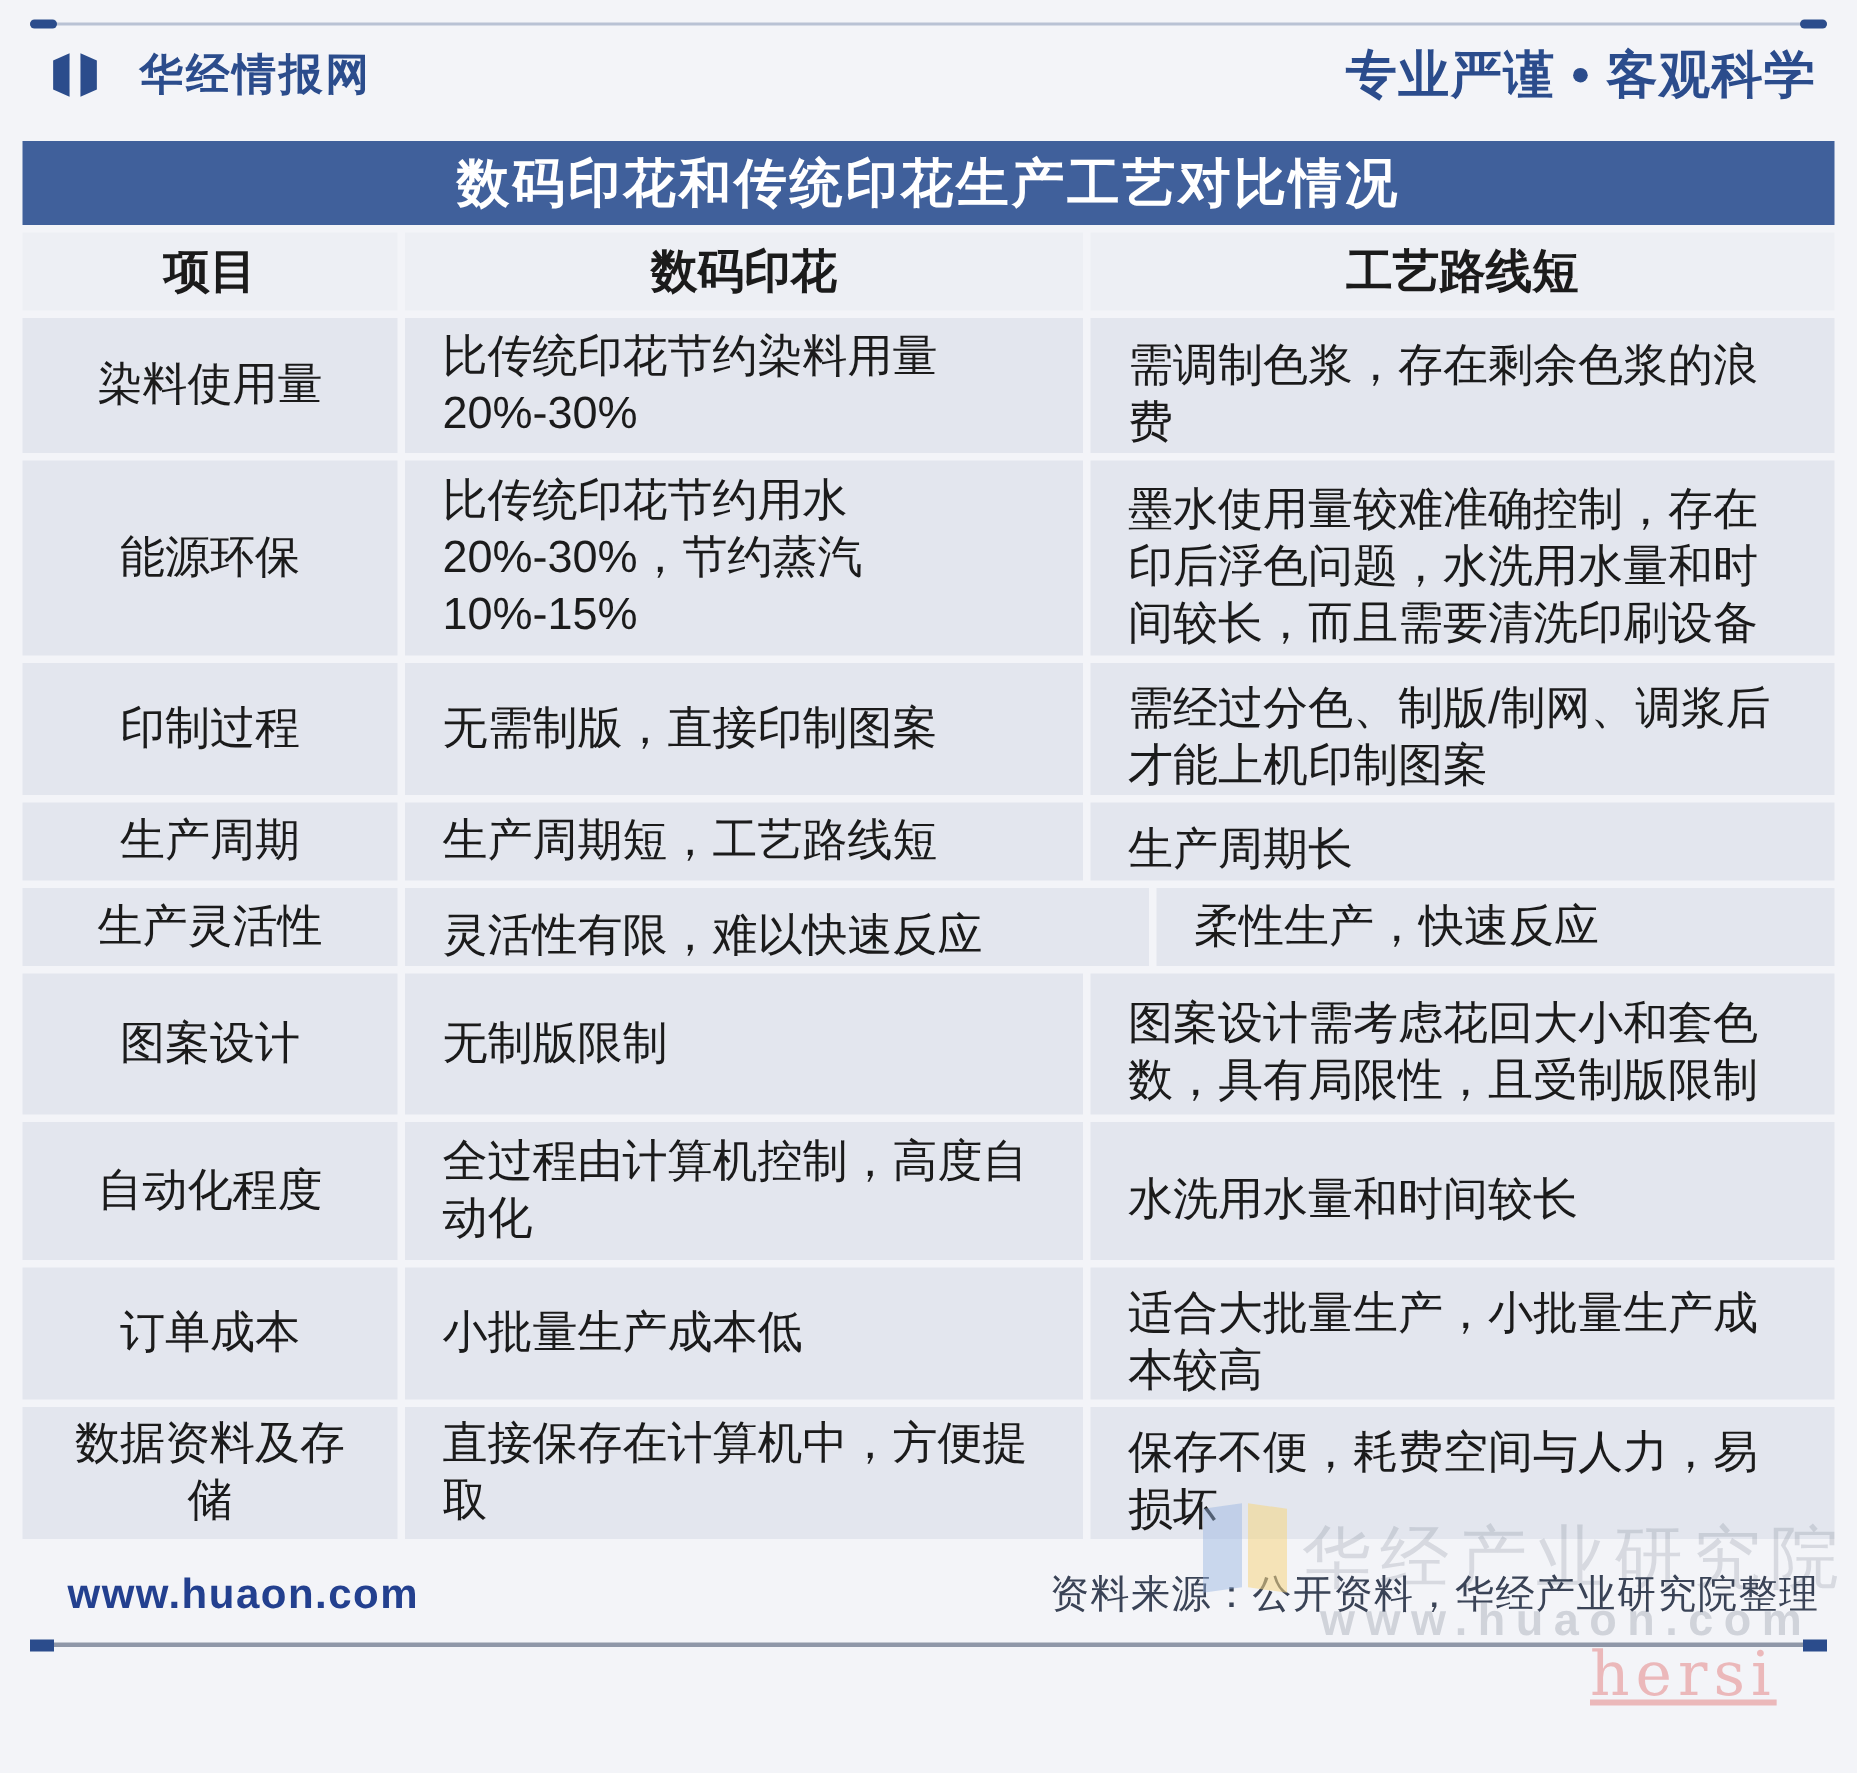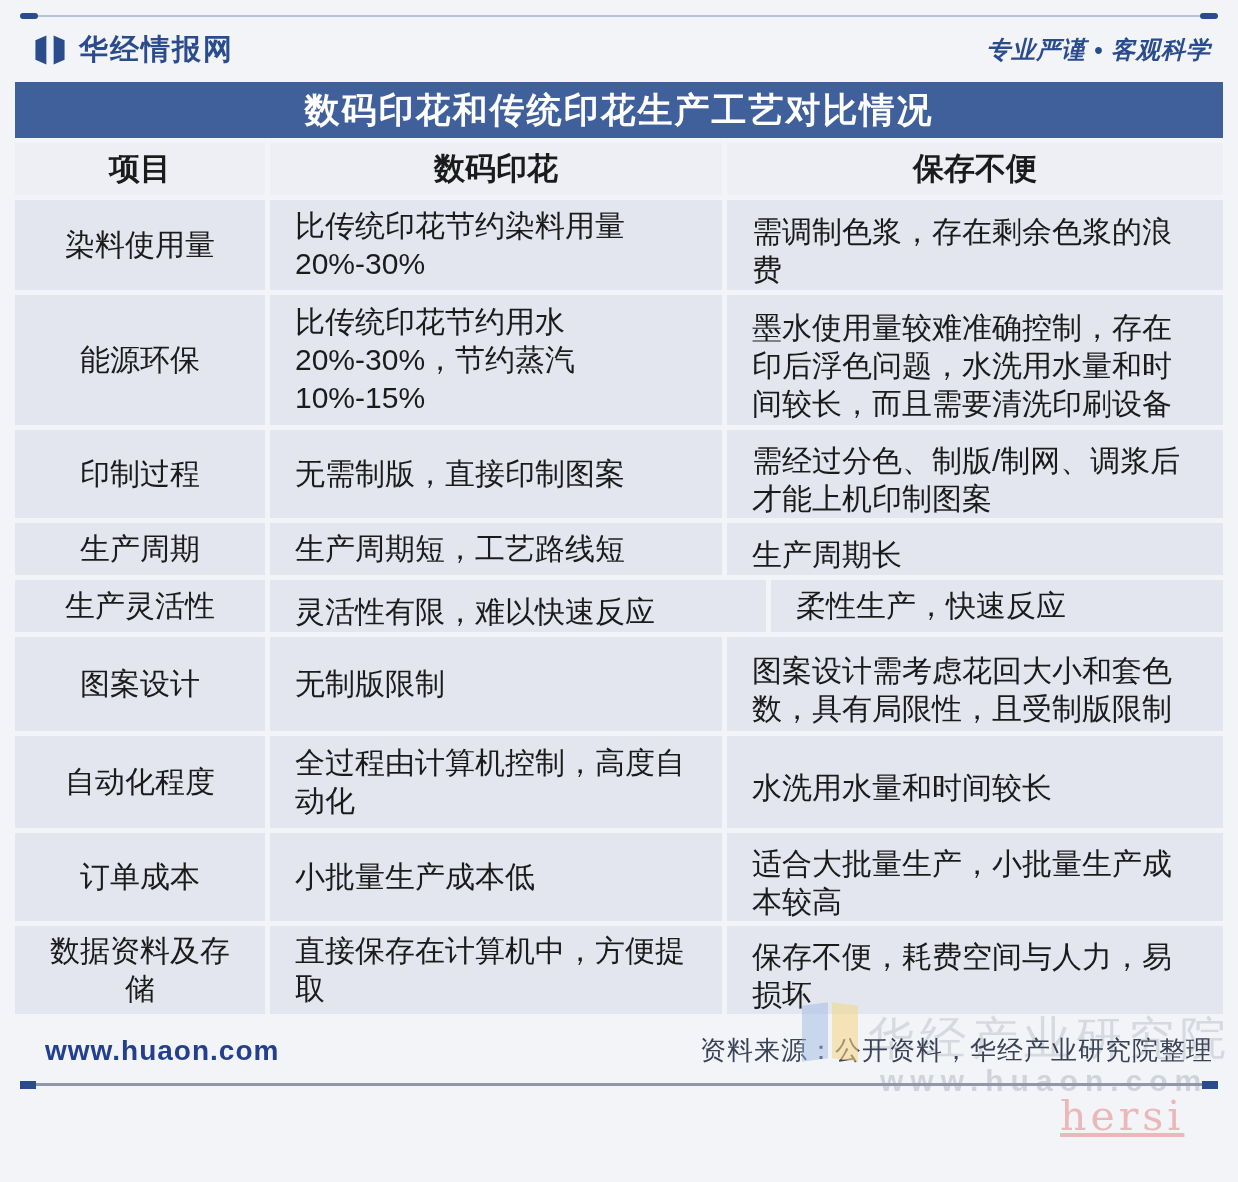--- a/index.html
+++ b/index.html
@@ -21,26 +21,26 @@
   }
   .page{position:relative;width:1238px;height:1182px;padding:10px 15px 0;}
   
   .top-rule{position:relative;height:8px;margin:2px 5px 0;}
   .top-rule .line{position:absolute;left:0;right:0;top:3px;height:2px;background:var(--rule);}
   .top-rule .cap{position:absolute;top:1px;width:18px;height:6px;border-radius:3px;background:var(--brand);}
   .top-rule .cap.left{left:0;}
   .top-rule .cap.right{right:0;}
   
   .brand-bar{display:flex;justify-content:space-between;align-items:center;height:48px;margin-top:6px;padding:0 12px 0 18px;}
-  .brand{display:flex;gap:12px;}
+  .brand{display:flex;gap:26px;}
   .logo{display:inline-flex;align-items:center;}
   .brand-name{font-size:29px;font-weight:700;color:var(--brand);letter-spacing:2px;}
-  .slogan{font-size:24px;font-weight:700;color:var(--brand);letter-spacing:1px;font-style:italic;}
-  
-  .title-bar{margin-top:8px;height:56px;background:var(--title-bar);display:flex;align-items:center;justify-content:center;}
+  .slogan{font-size:34px;font-weight:700;color:var(--brand);letter-spacing:1px;}
+  
+  .title-bar{margin-top:20px;height:56px;background:var(--title-bar);display:flex;align-items:center;justify-content:center;}
   .title-bar span{color:#ffffff;font-size:35px;font-weight:700;letter-spacing:2px;}
   
   .table{margin-top:5px;}
   .thead,.trow{display:flex;gap:5px;margin-bottom:5px;}
   .cell{background:var(--cell-bg);display:flex;align-items:center;font-size:30px;line-height:38px;color:var(--ink);}
   .thead .cell{background:var(--head-cell-bg);min-height:52px;justify-content:center;font-weight:700;font-size:31px;padding:0;}
   .label-cell{width:250px;justify-content:center;text-align:center;padding:0 25px;}
   .digital-cell{width:452px;padding:0 17px 0 25px;}
   .traditional-cell{width:496px;padding:12px 31px 0 25px;}
   .tbody .trow:nth-child(1) .cell{min-height:90px;}
@@ -97,21 +97,21 @@
   </header>
 
   <div class="title-bar">
     <span>数码印花和传统印花生产工艺对比情况</span>
   </div>
 
   <div class="table">
     <div class="thead">
       <div class="cell label-cell">项目</div>
       <div class="cell digital-cell">数码印花</div>
-      <div class="cell traditional-cell">保存不便</div>
+      <div class="cell traditional-cell">工艺路线短</div>
     </div>
     <div class="tbody">
         <div class="trow">
           <div class="cell label-cell">
             <span>染料使用量</span>
           </div>
           <div class="cell digital-cell">
             <span>比传统印花节约染料用量20%-30%</span>
           </div>
           <div class="cell traditional-cell">

